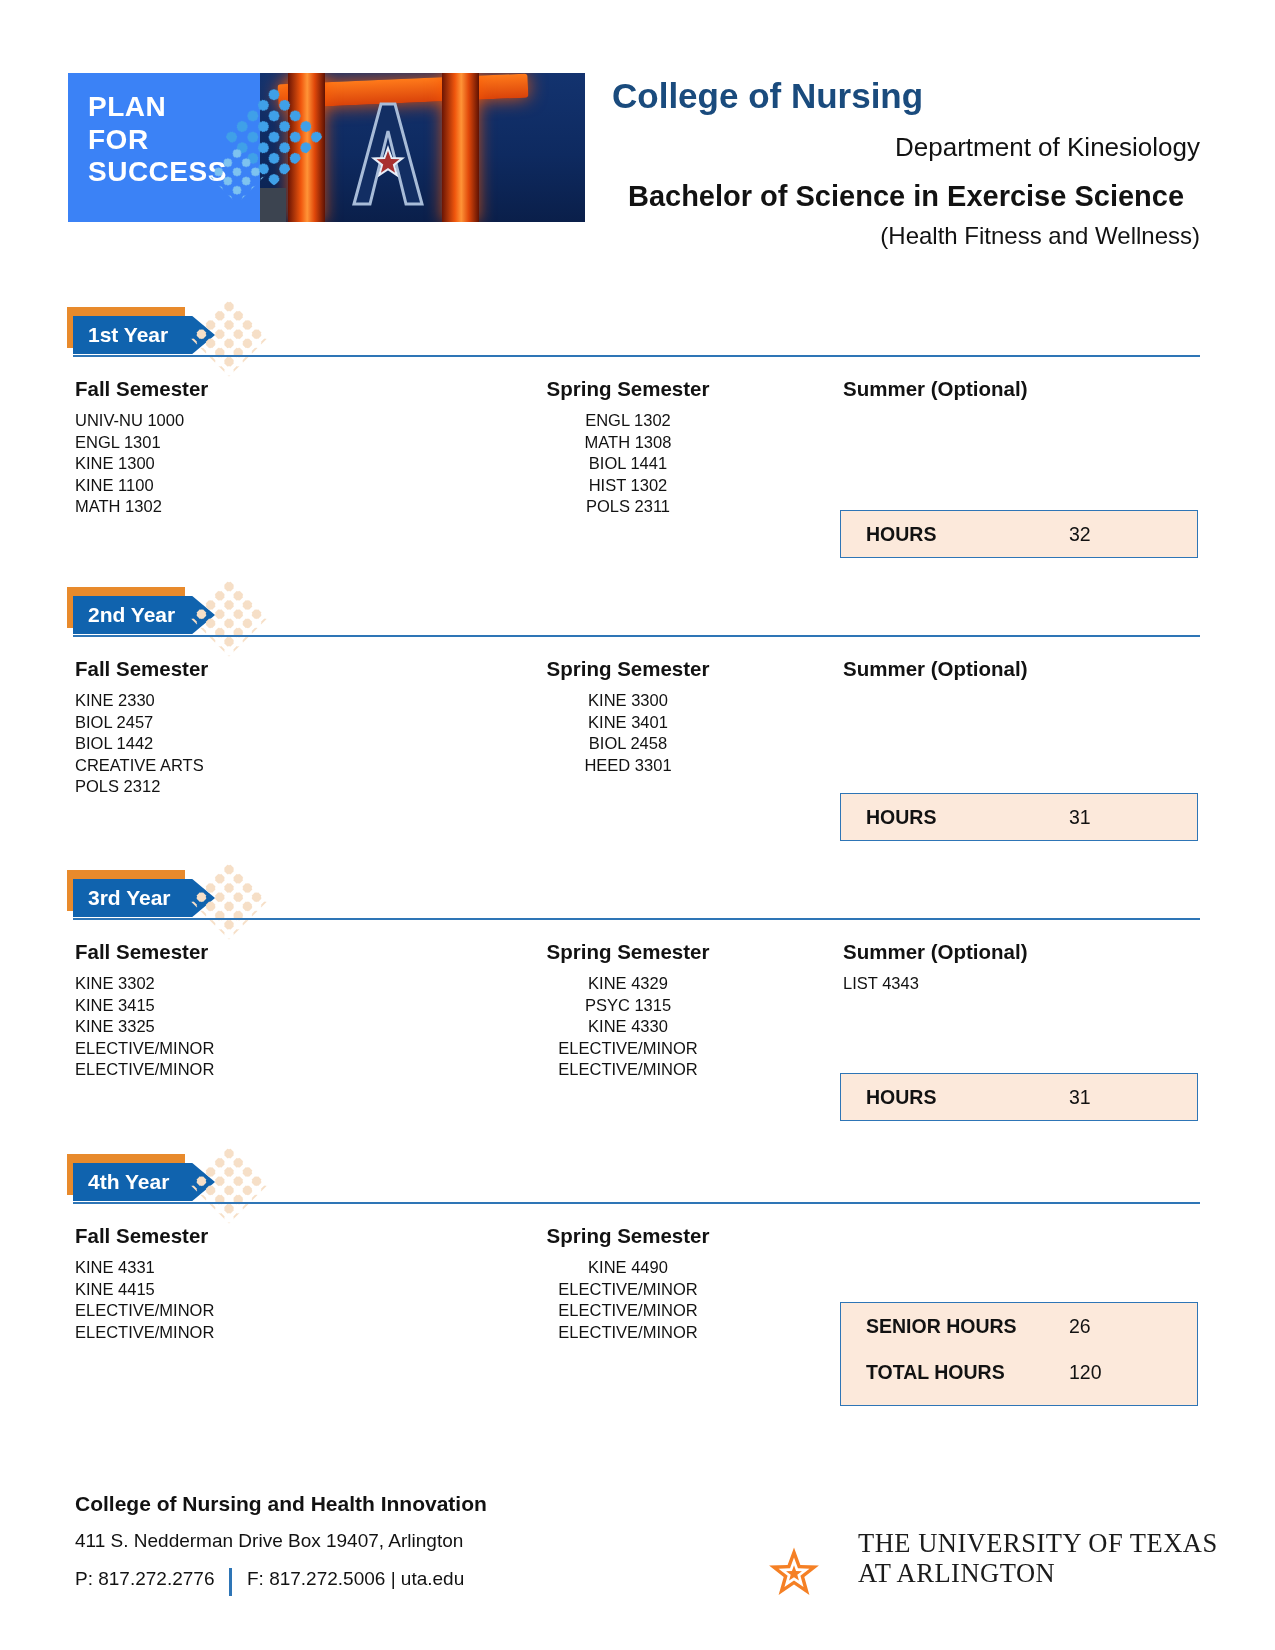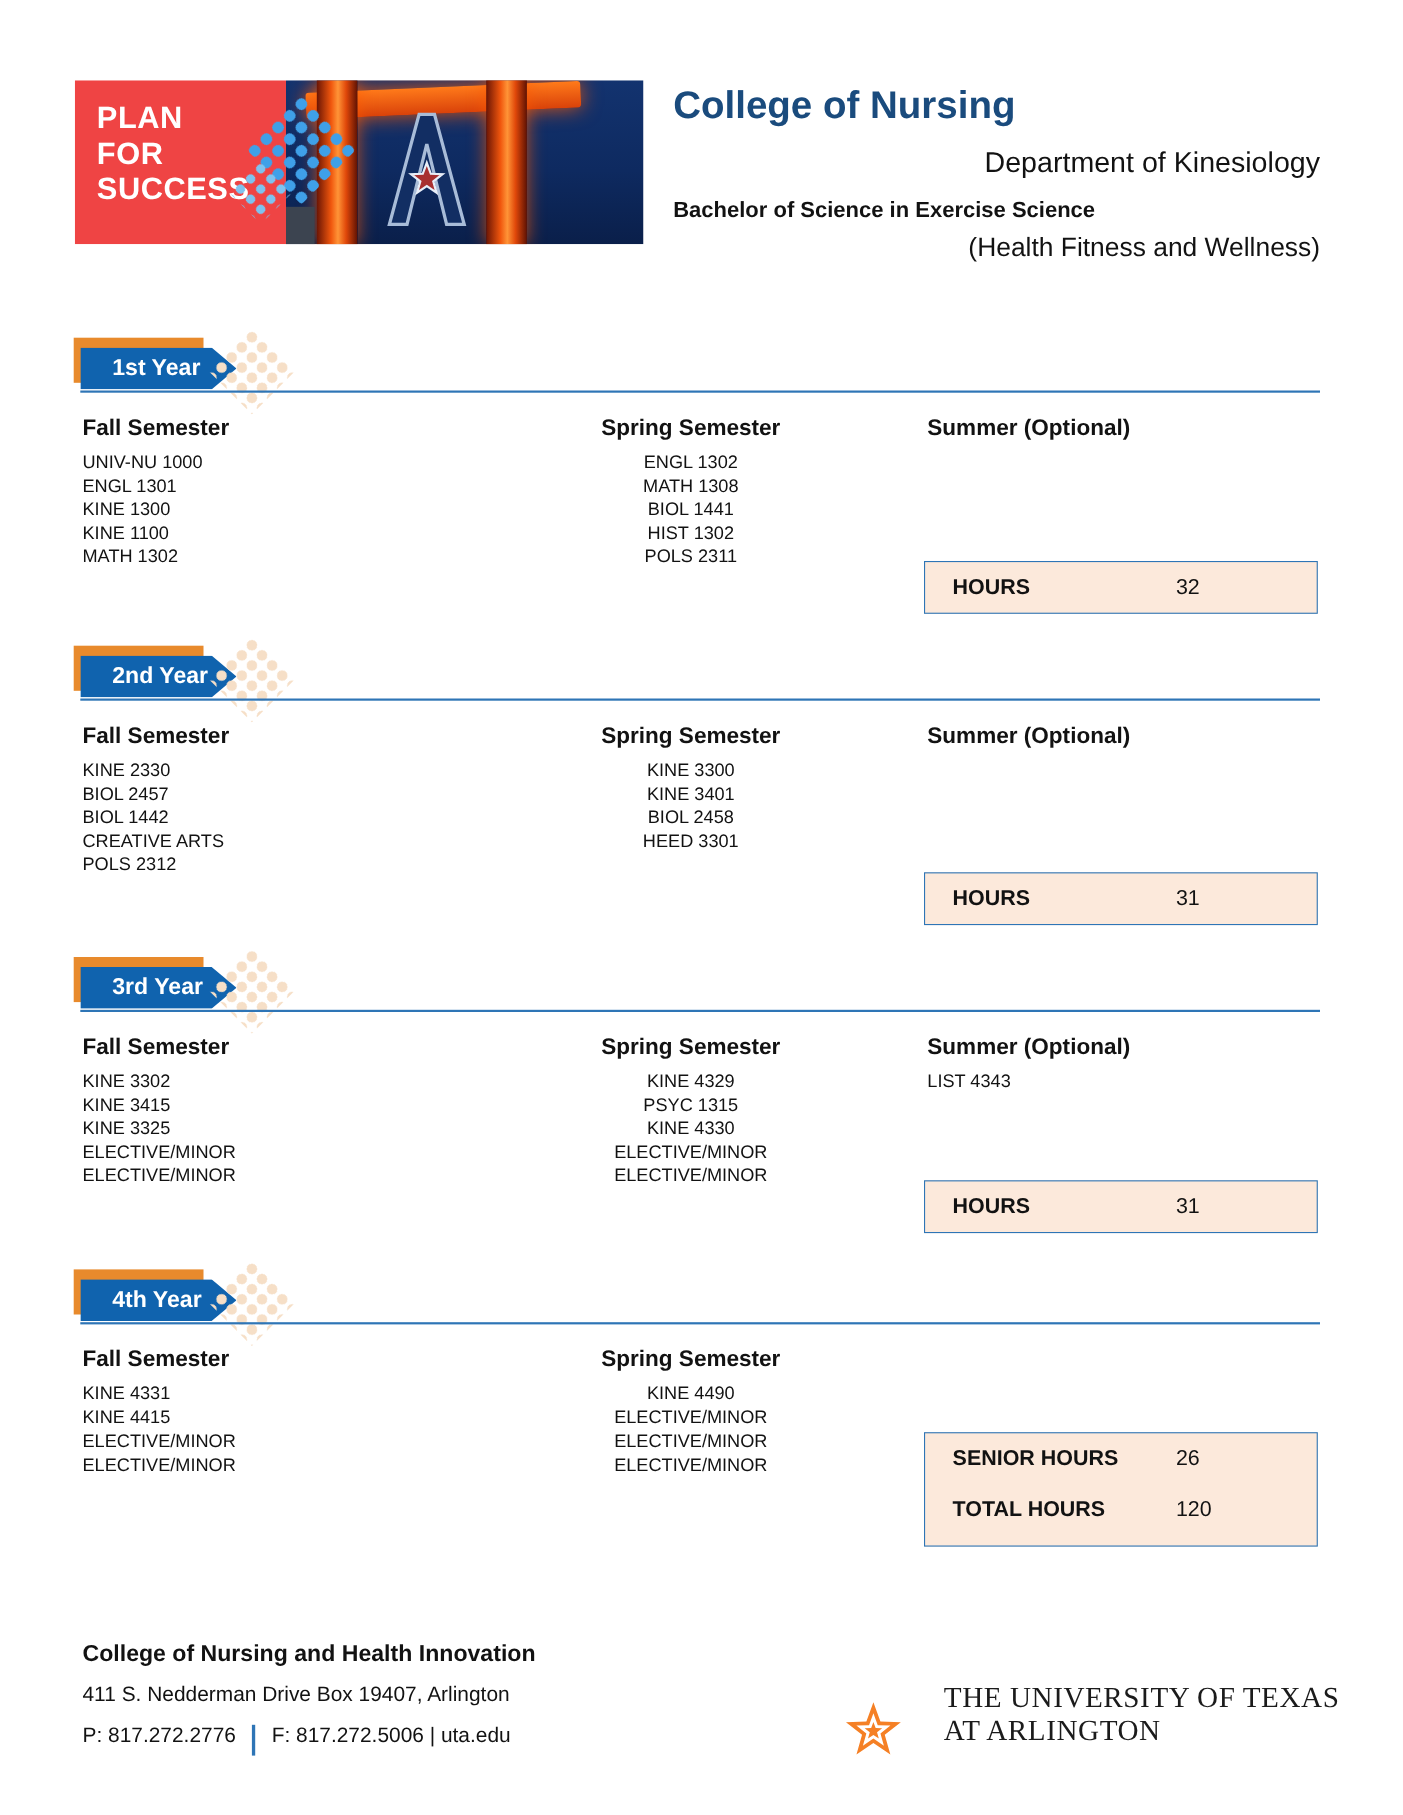--- a/index.html
+++ b/index.html
@@ -1,52 +1,52 @@
 <!DOCTYPE html>
 <html><head>
 <meta charset="utf-8">
 <style>
   html,body{margin:0;padding:0;background:#ffffff;}
   #page{position:relative;width:1275px;height:1650px;background:#ffffff;overflow:hidden;
         font-family:"Liberation Sans",sans-serif;color:#111;}
 
   
   .header-img{position:absolute;left:68px;top:73px;width:517px;height:149px;overflow:hidden;}
-  .pfs-panel{position:absolute;left:0;top:0;width:192px;height:100%;background:#ef4444;}
+  .pfs-panel{position:absolute;left:0;top:0;width:192px;height:100%;background:#3b82f6;}
   .pfs-text{padding:18px 0 0 20px;color:#fff;font-weight:bold;font-size:28px;line-height:32.5px;letter-spacing:.5px;}
   .photo{position:absolute;left:192px;top:0;width:325px;height:100%;
          background:linear-gradient(180deg,#13336f 0%,#0e2a60 55%,#0a1f4a 100%);}
   .beam{position:absolute;left:18px;top:6px;width:250px;height:24px;transform:rotate(-2.5deg);
         background:linear-gradient(180deg,#ff7a1a,#d9420a);box-shadow:0 0 18px rgba(255,90,0,.85);border-radius:3px;}
   .pillar{position:absolute;top:0;width:37px;height:100%;
           background:linear-gradient(90deg,#6b1504,#f0560d 35%,#ff9437 52%,#e0480a 72%,#5f1203);
           box-shadow:0 0 16px rgba(255,90,0,.75);}
   .pillar-l{left:28px;} .pillar-r{left:182px;}
   .slab{position:absolute;left:0;bottom:0;width:26px;height:34px;background:#3c4450;}
   .emblem{position:absolute;left:88px;top:28px;}
   .hd-dots{position:absolute;transform:rotate(45deg);pointer-events:none;}
   .hd-dots-main{left:170px;top:26px;width:72px;height:72px;
         background:radial-gradient(circle,#3FA0E8 5px,transparent 5.5px) 0 0/15px 15px;}
   .hd-dots-small{left:148px;top:80px;width:42px;height:42px;
         background:radial-gradient(circle,#7EC3F0 4px,transparent 4.5px) 0 0/13px 13px;}
 
   .title-block{position:absolute;left:612px;top:76px;width:588px;}
   .college{font-size:35px;font-weight:bold;color:#1A4B7D;line-height:40px;}
   .dept{font-size:26px;color:#121212;margin-top:16px;text-align:right;}
-  .degree{font-size:20px;font-weight:bold;color:#121212;margin-top:17px;}
+  .degree{font-size:29px;font-weight:bold;color:#121212;margin-top:17px;text-align:center;}
   .track{font-size:24px;color:#121212;margin-top:9px;text-align:right;}
 
   
   .year{position:absolute;left:73px;width:1127px;}
   .yr-banner{position:absolute;left:-6px;top:0;width:220px;height:52px;}
   .yr-orange{position:absolute;left:0;top:2px;width:118px;height:41px;background:#E88A2C;}
   .yr-arrow{position:absolute;left:6px;top:11px;width:142px;height:38px;background:#1063AE;
             clip-path:polygon(0 0,84% 0,100% 50%,84% 100%,0 100%);
             display:flex;align-items:center;}
-  .yr-label{color:#fff;font-weight:bold;font-size:21px;padding-left:29px;}
+  .yr-label{color:#fff;font-weight:bold;font-size:21px;padding-left:15px;}
   .yr-dots{position:absolute;left:134px;top:4px;width:56px;height:56px;transform:rotate(45deg);
            background:radial-gradient(circle,#F6DFC7 4.5px,transparent 5px) 0 0/13px 13px;}
   .yr-rule{position:absolute;left:0;top:50px;width:100%;height:2px;background:#2E75B6;}
 
   .col{position:absolute;top:72px;width:340px;}
   .col-fall{left:2px;} .col-spring{left:385px;text-align:center;} .col-summer{left:770px;}
   .col h3{margin:0 0 9px 0;font-size:20.5px;font-weight:bold;color:#121212;}
   .course{font-size:16.5px;line-height:21.6px;color:#121212;}
 
   .hours-box{position:absolute;left:767px;width:358px;background:#FCE9DB;border:1.6px solid #2E75B6;box-sizing:border-box;}

